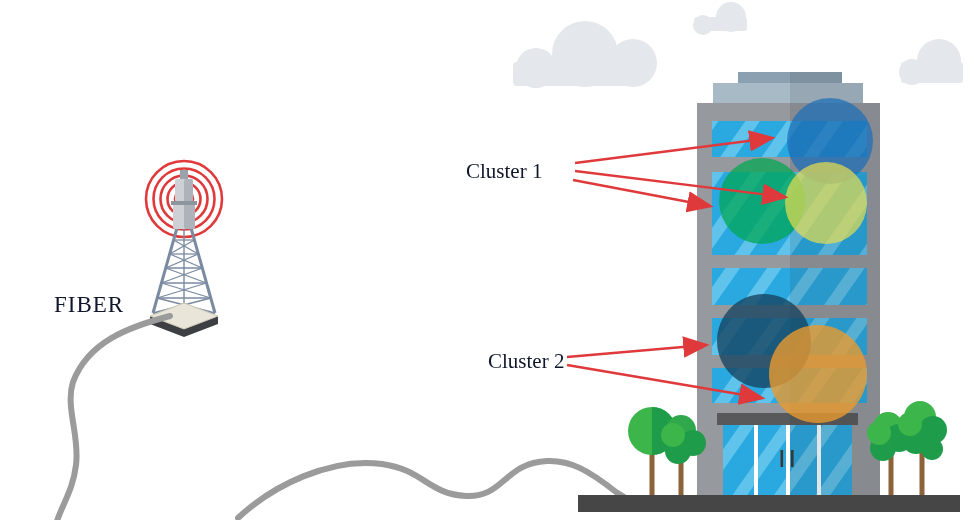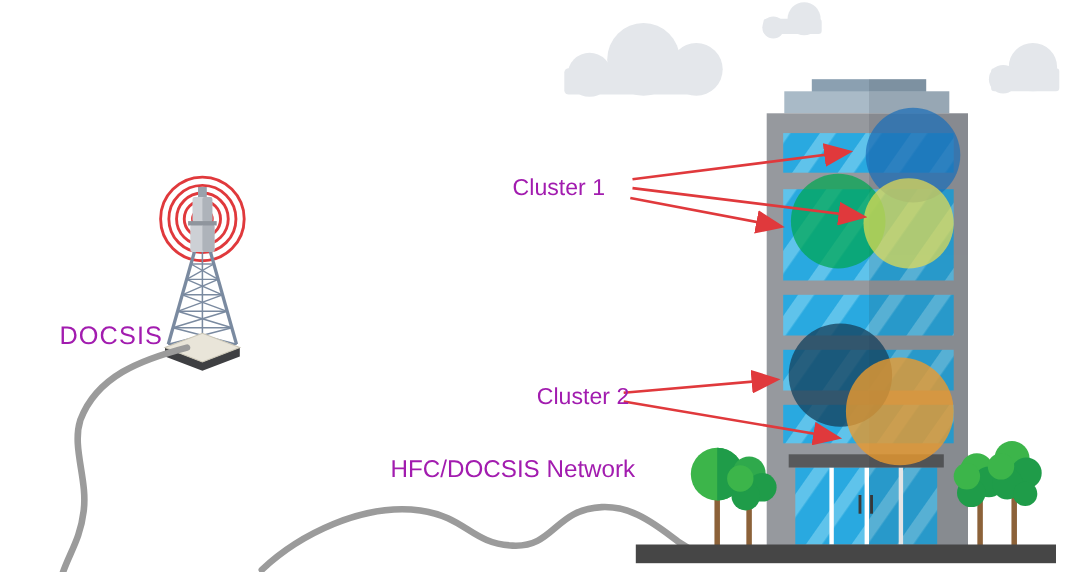--- a/index.html
+++ b/index.html
@@ -6,23 +6,23 @@
   #canvas{
     position:relative;
     width:974px;height:520px;
     background:#ffffff;
     overflow:hidden;
     font-family:"Liberation Sans","DejaVu Sans",sans-serif;
   }
   #scene{position:absolute;left:0;top:0;}
   .label{
     position:absolute;
-    color:#a21caf;
+    color:#0f172a;
     white-space:nowrap;
-    font-family:Liberation Sans, sans-serif;
+    font-family:Liberation Serif, serif;
   }
   .label-fiber   {left:54px;  top:292px; font-size:23px; letter-spacing:1px;}
   .label-c1      {left:466px; top:159px; font-size:21px;}
   .label-c2      {left:463px; top:349px; font-size:21px;margin-left:25px;}
   .label-network {left:355px; top:414px; font-size:22px;}
 </style>
 </head>
 <body>
 
 <div id="canvas">
@@ -183,18 +183,17 @@
       <line x1="575" y1="163" x2="772" y2="138" marker-end="url(#arrowhead)"></line>
       <line x1="575" y1="171" x2="785" y2="197" marker-end="url(#arrowhead)"></line>
       <line x1="573" y1="180" x2="710" y2="206" marker-end="url(#arrowhead)"></line>
     </g>
     <g stroke="#E0393C" stroke-width="2.4" fill="none">
       <line x1="567" y1="357" x2="706" y2="345" marker-end="url(#arrowhead)"></line>
       <line x1="567" y1="365" x2="762" y2="398" marker-end="url(#arrowhead)"></line>
     </g>
   </svg>
 
-  <div class="label label-fiber">DOCSIS</div>
+  <div class="label label-fiber">FIBER</div>
   <div class="label label-c1">Cluster 1</div>
   <div class="label label-c2">Cluster 2</div>
-  <div class="label label-network">HFC/DOCSIS Network</div>
 
 </div>
 
 </body></html>

